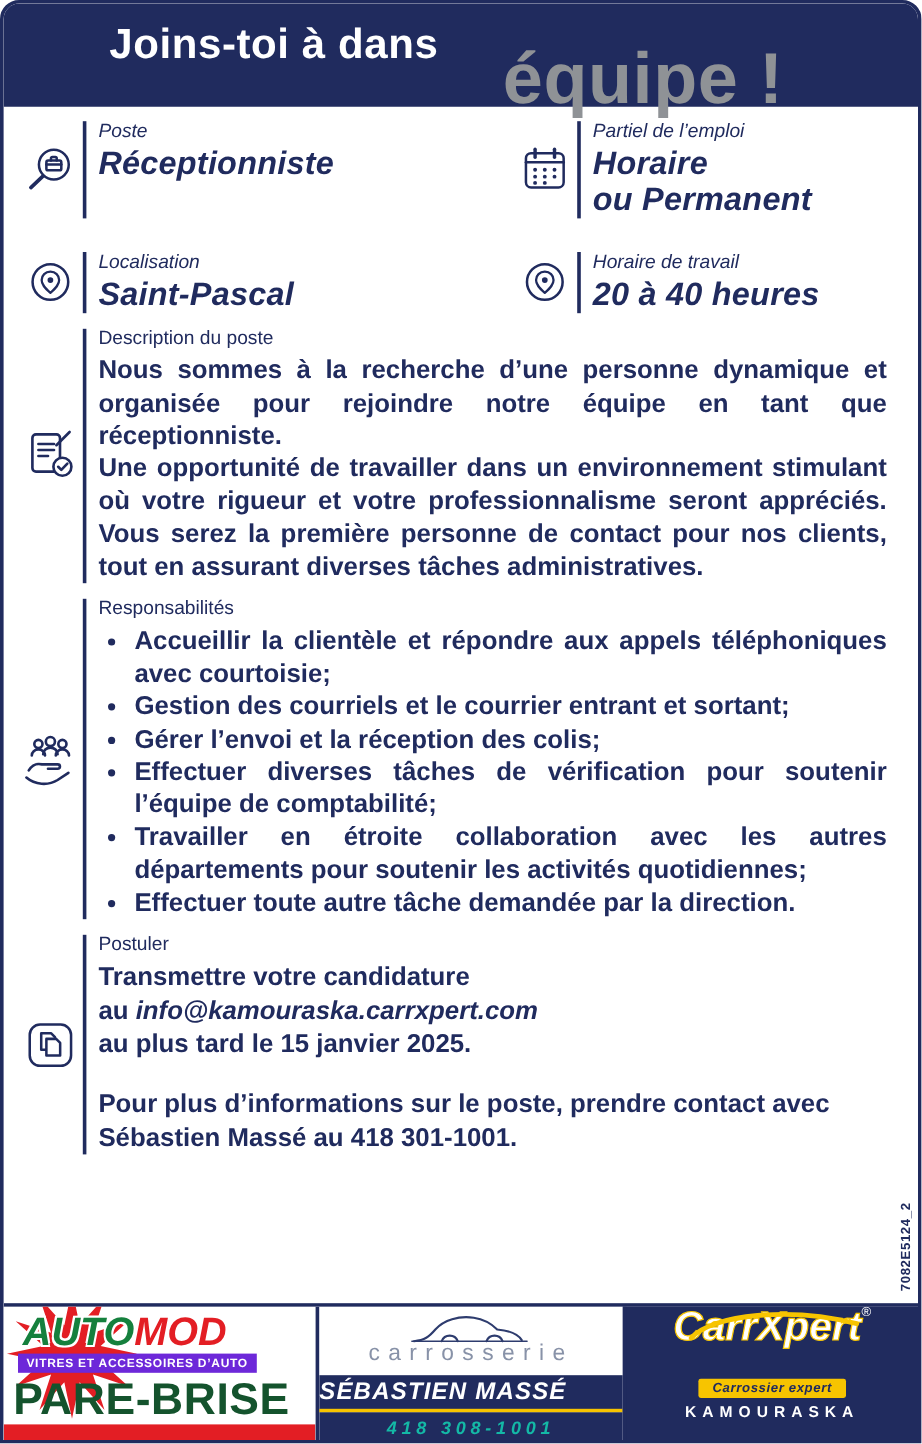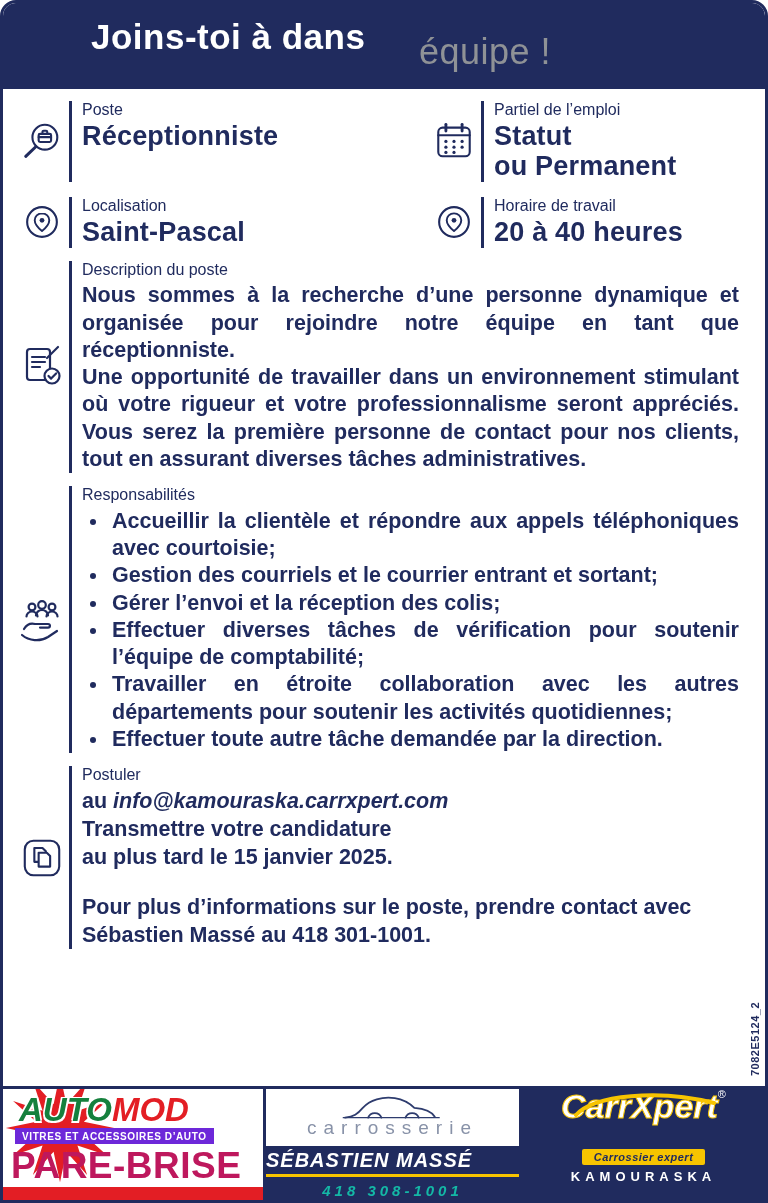--- a/index.html
+++ b/index.html
@@ -12,24 +12,24 @@
   html,body{margin:0;padding:0;background:#fff;}
   body{font-family:"Liberation Sans",sans-serif;color:var(--navy);}
   .poster{
     width:768px;height:1203px;position:relative;overflow:hidden;
     background:#fff;border:3px solid var(--navy);
     border-radius:16px 16px 0 0;
   }
   
   .header{height:86px;background:var(--navy);border-radius:12px 12px 0 0;position:relative;}
   .h-line1{position:absolute;left:88px;top:14px;color:#fff;font-size:35px;font-weight:700;letter-spacing:.5px;}
-  .h-line2{position:absolute;left:416px;top:28px;color:var(--gray);font-size:36px;font-weight:400;letter-spacing:.5px;}
+  .h-line2{position:absolute;left:416px;top:28px;color:var(--gray);font-size:60px;font-weight:700;letter-spacing:.5px;}
   
   .content{padding:12px 26px 0 12px;height:990px;overflow:hidden;position:relative;z-index:1;}
-  .info-grid{display:grid;grid-template-columns:412px 1fr;row-gap:15px;}
+  .info-grid{display:grid;grid-template-columns:412px 1fr;row-gap:28px;font-style:italic;}
   .block,.section{display:flex;align-items:stretch;}
   .ic{width:54px;min-width:54px;display:flex;align-items:center;justify-content:center;}
   .bd{border-left:3px solid var(--navy);padding-left:10px;flex:1;}
   .label{font-size:16px;font-weight:400;color:var(--navy);line-height:1.15;margin-bottom:3px;}
   .value{font-size:27px;font-weight:700;line-height:1.1;letter-spacing:.2px;}
   .section{margin-top:13px;}
   .sec-desc .bd p{margin:0;font-size:21.5px;font-weight:700;line-height:1.27;text-align:justify;}
   .sec-resp ul{margin:3px 0 0;padding-left:27px;list-style:disc;}
   .sec-resp li{font-size:21.5px;font-weight:700;line-height:1.27;text-align:justify;padding-left:3px;}
   .sec-resp li::marker{color:var(--navy);}
@@ -46,21 +46,21 @@
     display:flex;background:#fff;z-index:2;}
   .cell{position:relative;overflow:hidden;}
   .cell + .cell{border-left:3px solid var(--navy);}
   .cell-automod{width:260px;background:#fff;}
   .burst{position:absolute;left:-10px;top:-18px;width:134px;height:124px;}
   .am-line1{position:relative;z-index:1;margin:4px 0 0 16px;font-size:33px;font-style:italic;font-weight:800;line-height:1;}
   .am-auto{color:#15803d;text-shadow:-1.5px -1.5px 0 #fff,1.5px -1.5px 0 #fff,-1.5px 1.5px 0 #fff,1.5px 1.5px 0 #fff;}
   .am-mod{color:var(--red);text-shadow:-1.5px -1.5px 0 #fff,1.5px -1.5px 0 #fff,-1.5px 1.5px 0 #fff,1.5px 1.5px 0 #fff;}
   .am-tag{position:relative;z-index:1;margin:2px 0 0 12px;background:#6d28d9;color:#fff;font-size:10px;
     font-weight:700;letter-spacing:.6px;padding:2.5px 7px;width:max-content;}
-  .am-prod{position:relative;z-index:1;margin:3px 0 0 8px;font-size:37px;font-weight:800;color:#be185d;letter-spacing:.5px;line-height:1;}
+  .am-prod{position:relative;z-index:1;margin:3px 0 0 8px;font-size:37px;font-weight:800;color:#14532d;letter-spacing:.5px;line-height:1;}
   .am-redbar{position:absolute;left:0;right:0;bottom:0;height:13px;background:var(--red);}
   .cell-masse{width:256px;background:#fff;display:flex;flex-direction:column;}
   .ms-top{height:57px;display:flex;flex-direction:column;align-items:center;}
   .ms-car{margin-top:2px;}
   .ms-word{color:#8892a8;letter-spacing:7px;font-size:19px;font-weight:500;margin-top:-6px;}
   .ms-bar{background:var(--navy);color:#fff;text-align:left;font-style:italic;font-weight:800;font-size:20px;
     letter-spacing:1px;padding:3px 0 2px;border-bottom:3px solid var(--yellow);}
   .ms-phone{flex:1;background:var(--navy);color:#14b8a6;text-align:center;font-style:italic;font-weight:700;
     font-size:15px;letter-spacing:4px;padding-top:5px;}
   .cell-carrx{flex:1;background:var(--navy);display:flex;flex-direction:column;align-items:center;}
@@ -114,21 +114,21 @@
             <circle cx="29.5" cy="21.5" r="1.7" fill="#202b5e" stroke="none"></circle>
             <circle cx="12.5" cy="27.5" r="1.7" fill="#202b5e" stroke="none"></circle>
             <circle cx="21" cy="27.5" r="1.7" fill="#202b5e" stroke="none"></circle>
             <circle cx="29.5" cy="27.5" r="1.7" fill="#202b5e" stroke="none"></circle>
             <circle cx="12.5" cy="33" r="1.7" fill="#202b5e" stroke="none"></circle>
             <circle cx="21" cy="33" r="1.7" fill="#202b5e" stroke="none"></circle>
           </svg>
         </div>
         <div class="bd">
           <div class="label">Partiel de l’emploi</div>
-          <div class="value">Statut</div>
+          <div class="value">Horaire</div>
           <div class="value">ou Permanent</div>
         </div>
       </div>
 
       <div class="block">
         <div class="ic">
           <svg class="stk" width="46" height="46" viewBox="0 0 48 48">
             <circle cx="24" cy="24" r="15.5"></circle>
             <path d="M24,15 c-4.4,0 -7.6,3.2 -7.6,7.2 c0,5 7.6,11.3 7.6,11.3 s7.6,-6.3 7.6,-11.3 c0,-4 -3.2,-7.2 -7.6,-7.2 z" stroke-width="2"></path>
             <circle cx="24" cy="22.3" r="2.5" fill="#202b5e" stroke="none"></circle>
@@ -204,22 +204,22 @@
     <div class="section sec-apply">
       <div class="ic">
         <svg class="stk" width="44" height="44" viewBox="0 0 46 46" stroke-width="2">
           <rect x="5" y="5" width="36" height="36" rx="9"></rect>
           <path d="M15,12.5 h8.5 l3.5,3.5 v11 h-12 z"></path>
           <path d="M19.5,17.5 h8.5 l3.5,3.5 v11 h-12 z" fill="#fff"></path>
         </svg>
       </div>
       <div class="bd">
         <div class="label">Postuler</div>
+        <div class="apply-line">Transmettre votre candidature</div>
         <div class="apply-line"><span>au </span><span class="email">info@kamouraska.carrxpert.com</span></div>
-        <div class="apply-line">Transmettre votre candidature</div>
         <div class="apply-line"><span>au plus tard le </span><span class="strong">15 janvier 2025</span><span>.</span></div>
         <div class="apply-line contact">Pour plus d’informations sur le poste, prendre contact avec Sébastien Massé au 418 301-1001.</div>
       </div>
     </div>
 
   </div>
 
   <div class="side-code">7082E5124_2</div>
 
   <footer class="footer">

